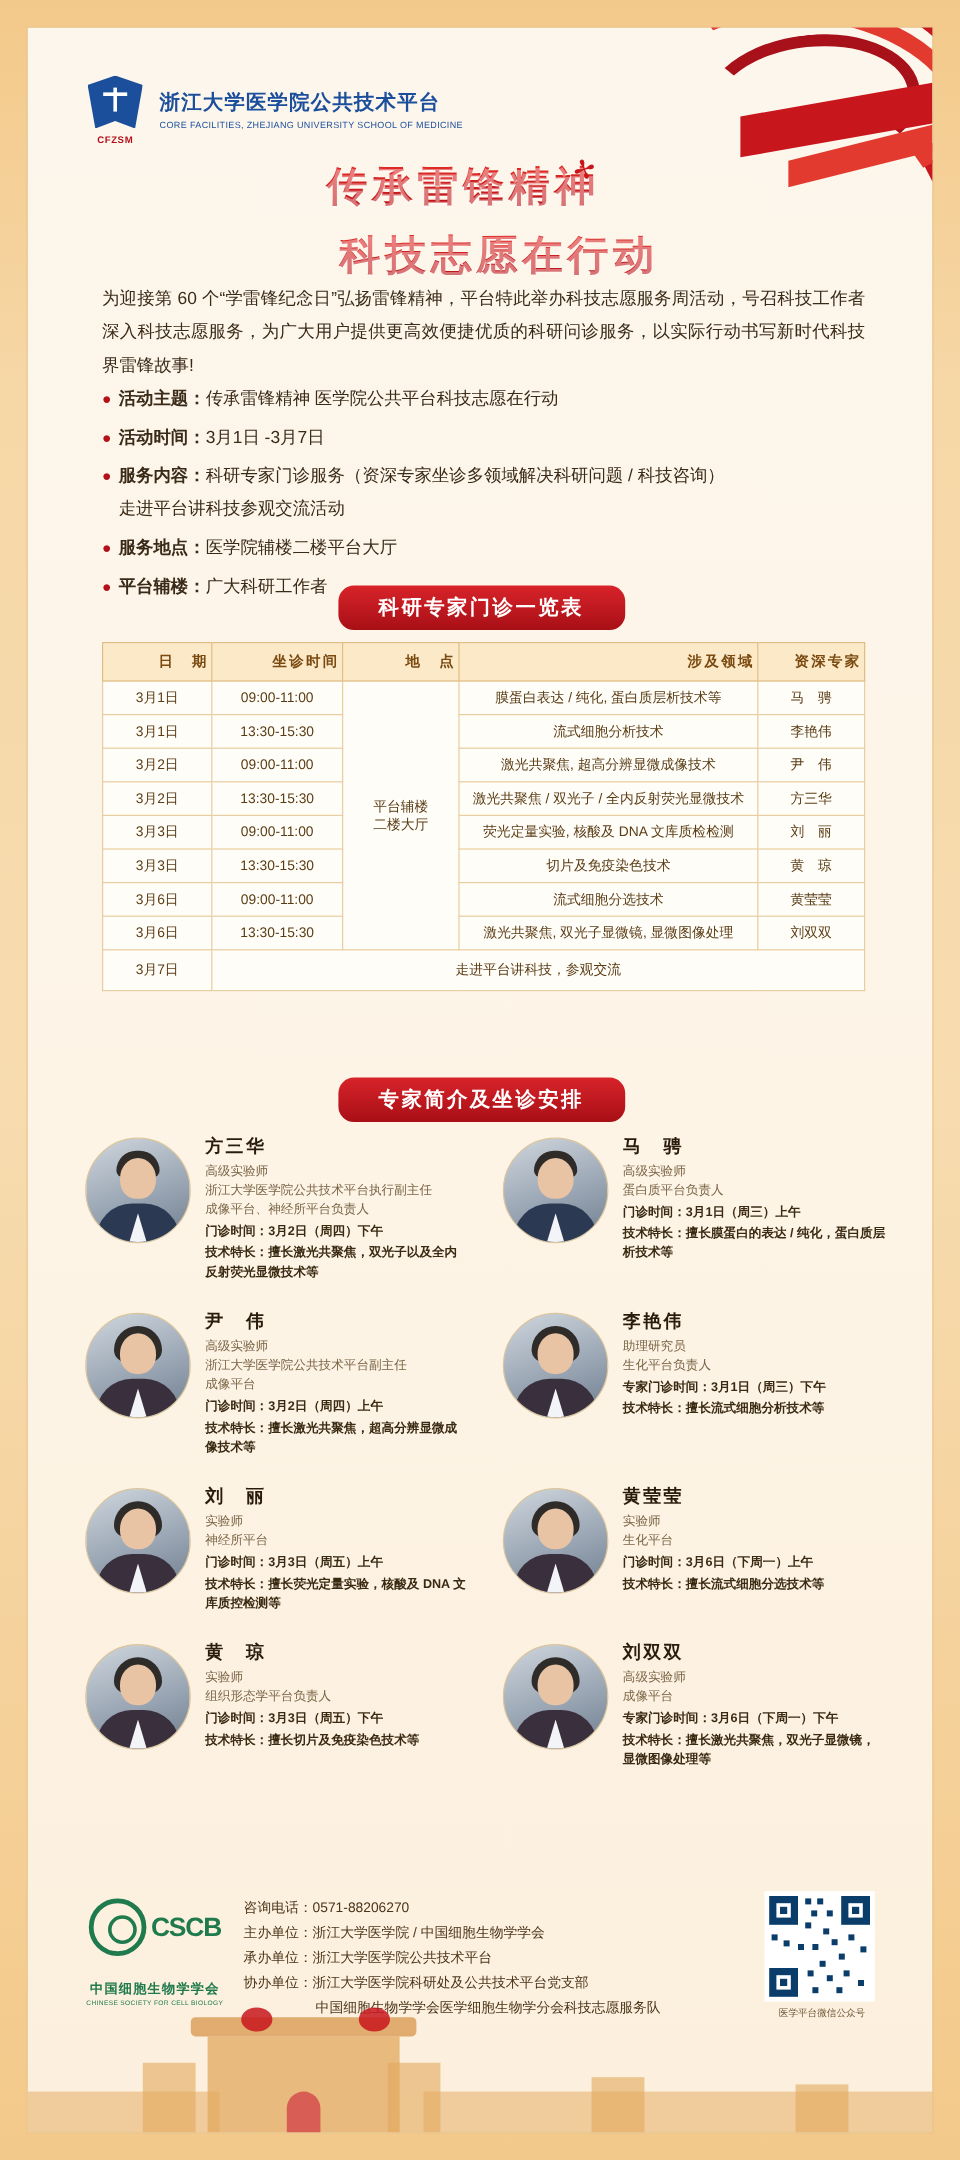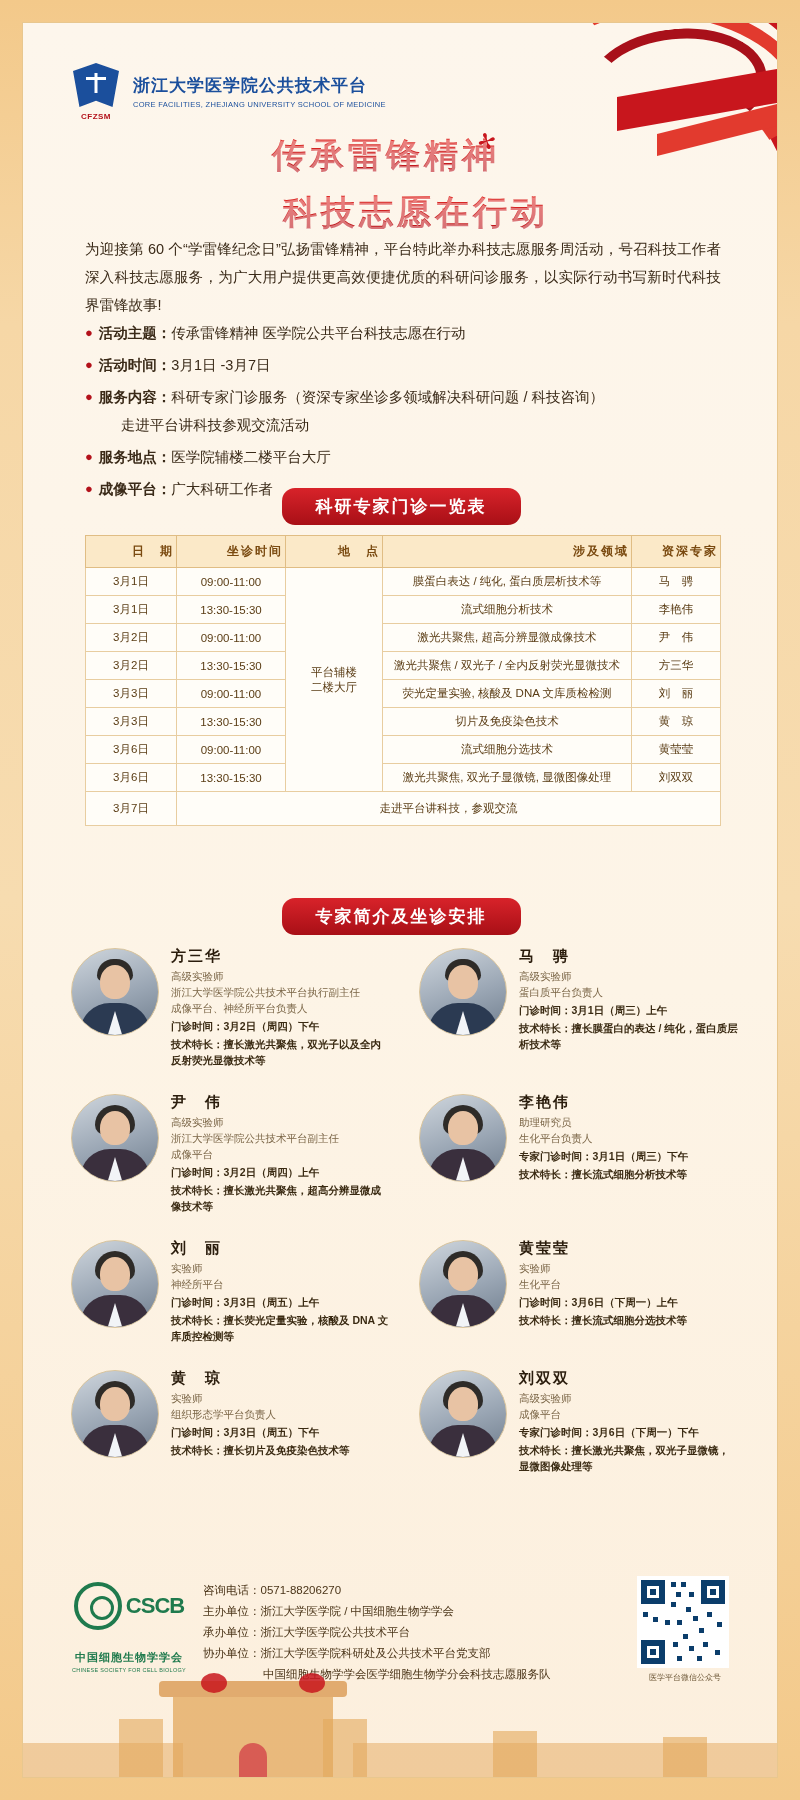--- a/index.html
+++ b/index.html
@@ -64,21 +64,21 @@
   
   .intro{
     position:absolute;left:62px;top:212px;width:636px;
     font-size:14.5px;line-height:28px;color:#3a2a18;text-align:justify;text-indent:0;
   }
   .bullets{position:absolute;left:62px;top:296px;width:650px;font-size:14.5px;color:#3a2a18;line-height:28px;}
   .bullet{display:flex;align-items:flex-start;margin-bottom:4px;}
   .bullet .dot{color:#b3111a;margin-right:6px;font-size:13px;line-height:28px;}
   .bullet .lbl{font-weight:bold;white-space:nowrap;margin-top:28px;}
   .bullet .val{}
-  .sub-line{margin-left:22px;}
+  .sub-line{font-family:Liberation Mono, monospace;}
 
   
   .banner{
     position:absolute;left:0;width:756px;text-align:center;
   }
   .banner .ribbon-box{
     display:inline-block;position:relative;
     background:linear-gradient(180deg,#d8232a 0%,#a80f16 100%);
     color:#fff;font-size:17px;font-weight:bold;letter-spacing:2px;
     padding:7px 34px;border-radius:13px;
@@ -192,21 +192,21 @@
         <span class="lbl">服务内容：</span><span class="val">科研专家门诊服务（资深专家坐诊多领域解决科研问题 / 科技咨询）</span>
         <div class="sub-line">走进平台讲科技参观交流活动</div>
       </span>
     </div>
     <div class="bullet">
       <span class="dot">●</span>
       <span><span class="lbl">服务地点：</span><span class="val">医学院辅楼二楼平台大厅</span></span>
     </div>
     <div class="bullet">
       <span class="dot">●</span>
-      <span><span class="lbl">成像平台：</span><span class="val">广大科研工作者</span></span>
+      <span><span class="lbl">平台辅楼：</span><span class="val">广大科研工作者</span></span>
     </div>
   </div>
 
   <div class="banner" style="top:465px">
     <span class="ribbon-box">科研专家门诊一览表</span>
   </div>
 
   <div class="tbl-wrap" style="top:512px">
     <table>
       <thead>

